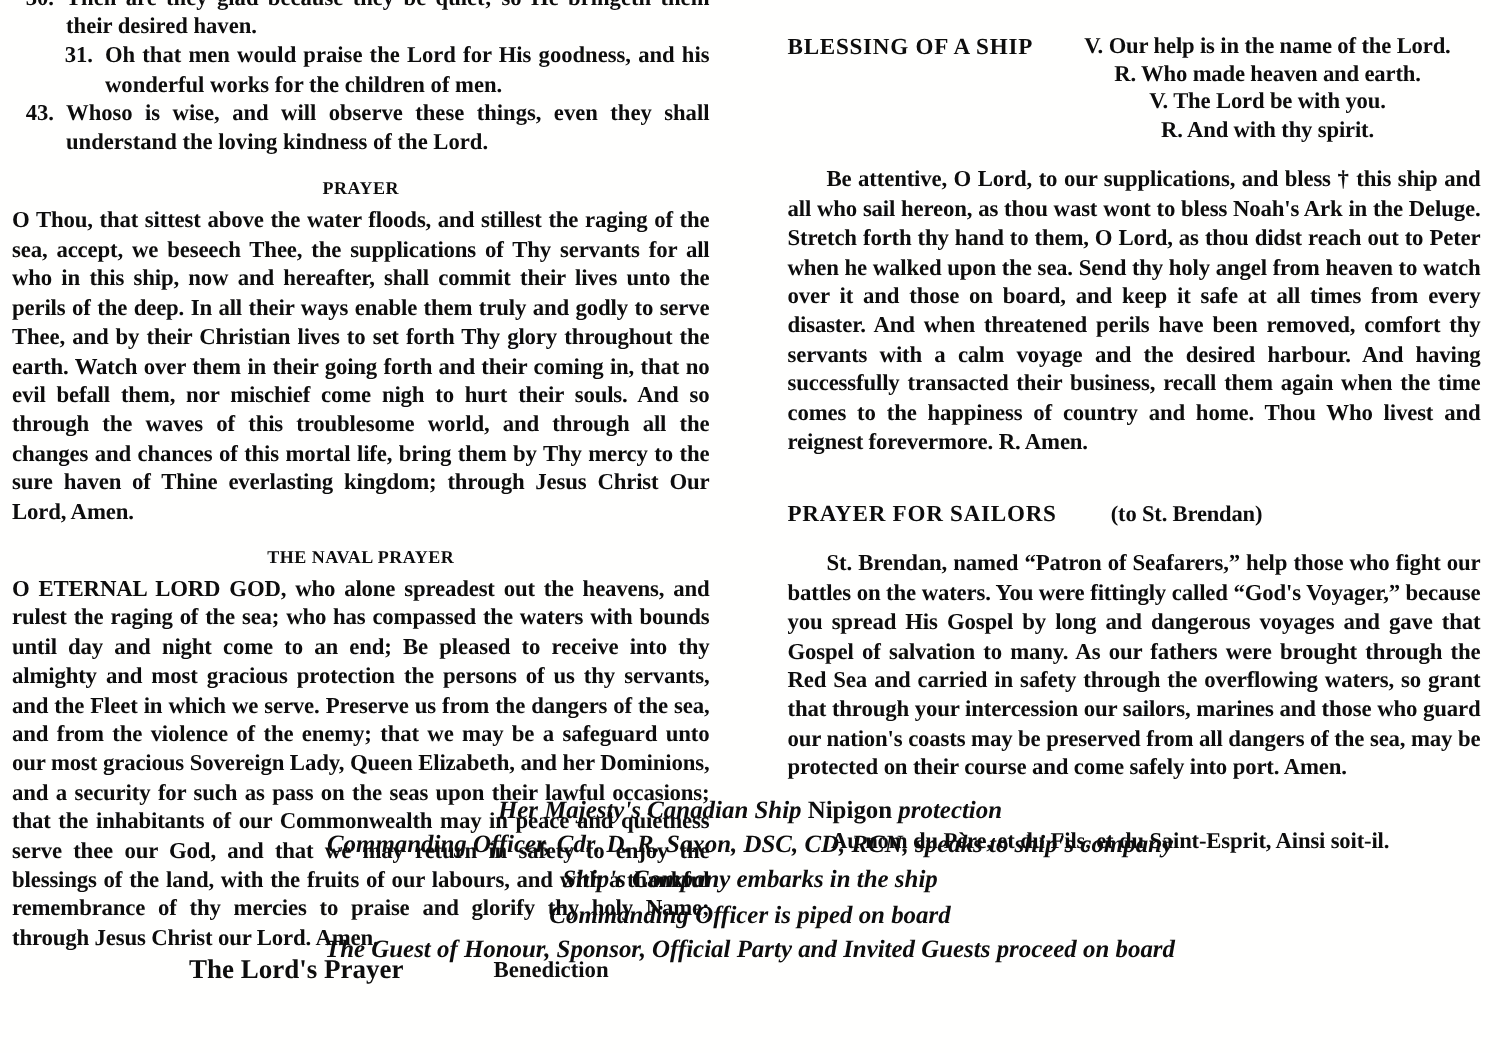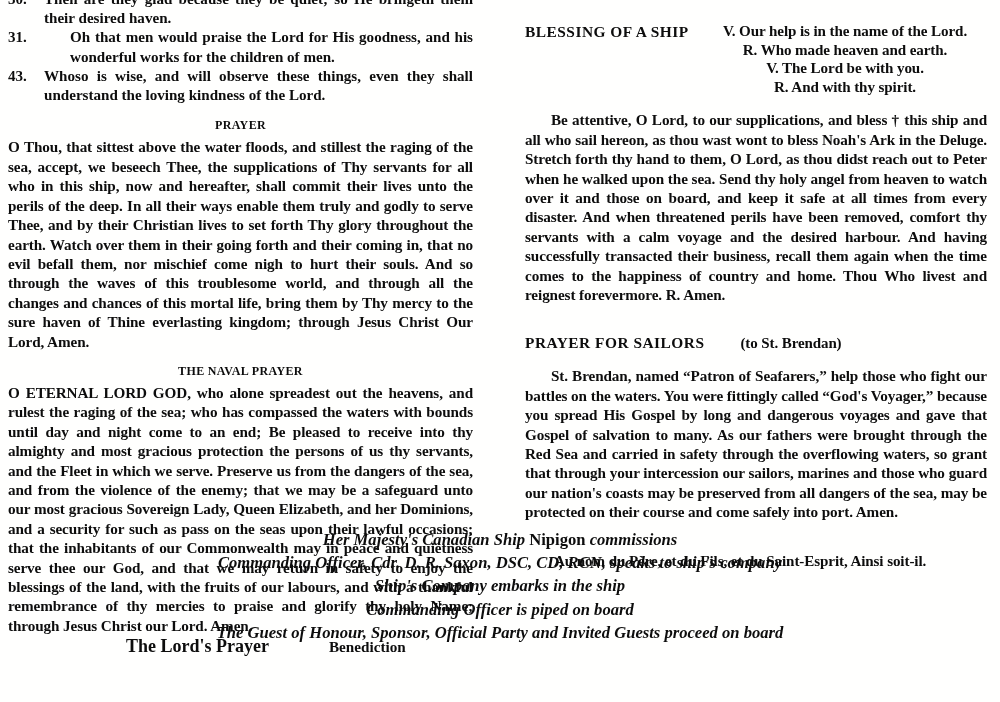--- a/index.html
+++ b/index.html
@@ -56,21 +56,21 @@
     left: 0;
     width: 465px;
   }
 
   .v-row {
     display: flex;
     align-items: flex-start;
   }
   .v-row .num {
     flex: 0 0 auto;
-    text-align: left;
+    text-align: right;
     font-weight: bold;
     font-size: 15.1px;
     line-height: 19.3px;
   }
   .v-row .txt {
     flex: 1 1 auto;
     text-align: justify;
     text-align-last: left;
     font-weight: bold;
     font-size: 15.1px;
@@ -274,21 +274,21 @@
       <div class="sp30"></div>
 
       <div class="fr-line">Au nom du Père, et du Fils, et du Saint-Esprit, Ainsi soit-il.</div>
 
     </div>
 
   </div>
 
   <div class="ceremony">
 
-    <div class="c-line"><span>Her Majesty's Canadian Ship </span><span class="roman">Nipigon</span><span> commissions</span></div>
+    <div class="c-line"><span>Her Majesty's Canadian Ship </span><span class="roman">Nipigon</span><span> protection</span></div>
 
     <div class="c-line"><span>Commanding Officer, Cdr. D. R. Saxon, DSC, CD, RCN, speaks to ship's company</span></div>
 
     <div class="c-line"><span>Ship's Company embarks in the ship</span></div>
 
     <div class="c-line"><span>Commanding Officer is piped on board</span></div>
 
     <div class="c-line"><span>The Guest of Honour, Sponsor, Official Party and Invited Guests proceed on board</span></div>
 
   </div>

